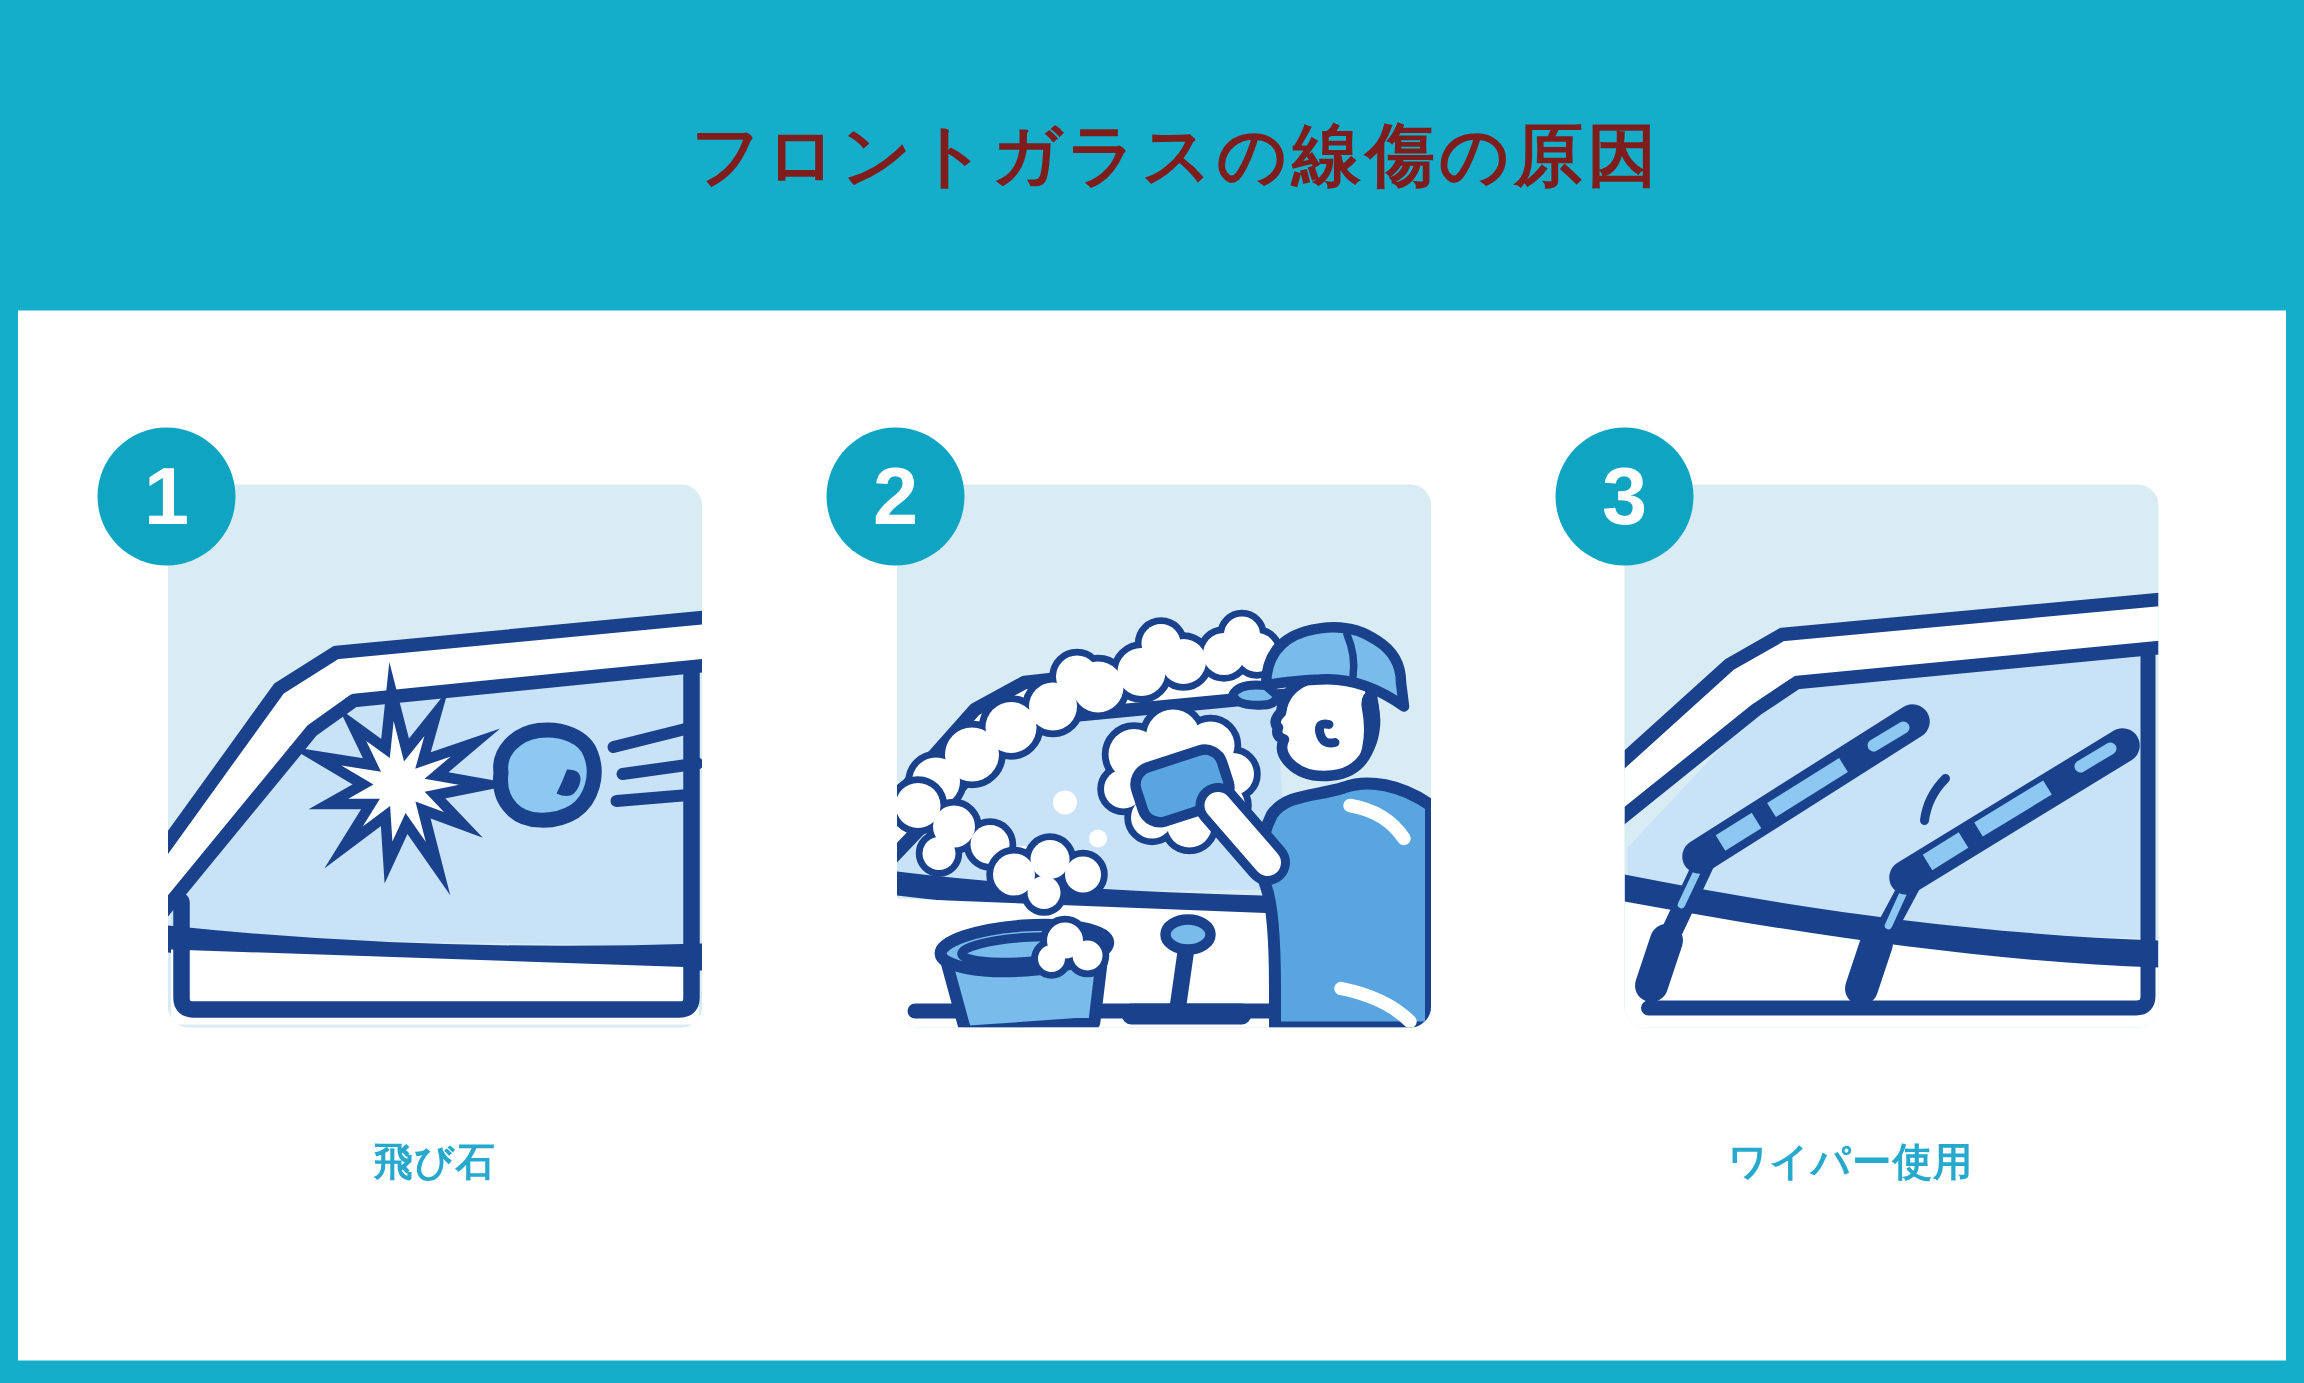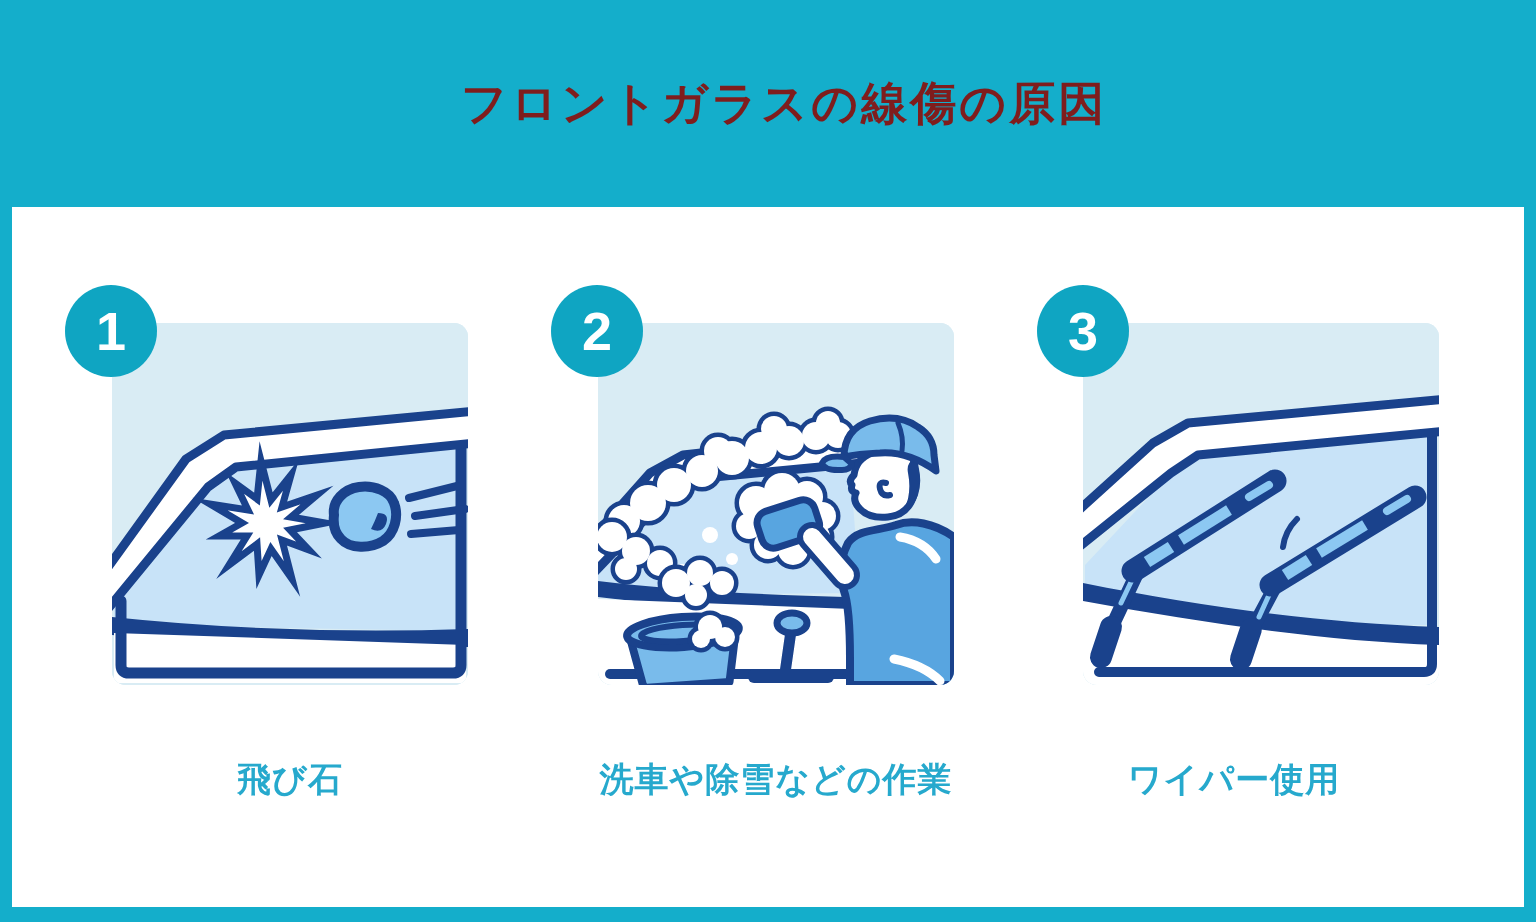--- a/index.html
+++ b/index.html
@@ -20,21 +20,21 @@
   .title{position:absolute;top:0;left:16px;width:100%;height:207px;display:flex;align-items:center;
          justify-content:center;color:#7f1d1d;font-size:46px;font-weight:bold;letter-spacing:3px;}
   .card{position:absolute;left:12px;top:207px;width:1512px;height:700px;background:var(--card);}
   .panel{position:absolute;top:116px;width:356px;height:362px;border-radius:14px;overflow:hidden;
          background:var(--panel);}
   .p1{left:100px}.p2{left:586px}.p3{left:1071px}
   .badge{position:absolute;top:78px;width:92px;height:92px;border-radius:50%;background:var(--badge);
          color:#fff;display:flex;align-items:center;justify-content:center;font-size:54px;
          font-weight:bold;z-index:5;}
   .b1{left:53px}.b2{left:539px}.b3{left:1025px}
-  .caption{position:absolute;top:550px;width:356px;text-align:center;font-size:34px;font-weight:bold;
+  .caption{position:absolute;top:550px;width:356px;text-align:center;font-size:26px;font-weight:bold;
            color:var(--caption);letter-spacing:1px;white-space:nowrap;}
   .c1{left:100px}.c2{left:586px}.c3{left:1044px}
   svg{display:block}
   .cs{fill:#fff;stroke:var(--navy);stroke-width:9;}
   .cf{fill:#fff;stroke:none;}
 </style>
 </head>
 <body>
 
 <div class="poster">
@@ -150,21 +150,20 @@
           <ellipse cx="85" cy="309" rx="56" ry="15" fill="#79BBEB" stroke="#1A428C" stroke-width="8"></ellipse>
           <ellipse cx="85" cy="310" rx="42" ry="8" fill="#79BBEB" stroke="#1A428C" stroke-width="6"></ellipse>
         </g>
         <use href="#cl5" class="cs"></use>
           <use href="#cl5" class="cf"></use>
         <path d="M 193 308 L 187 350" stroke="#1A428C" stroke-width="11" stroke-linecap="round"></path>
         <ellipse cx="194" cy="300" rx="15" ry="10" fill="#79BBEB" stroke="#1A428C" stroke-width="7"></ellipse>
         <rect x="150" y="346" width="86" height="14" rx="6" fill="#1A428C"></rect>
       </svg>
     </div>
-    <div class="caption c2">洗車や除雪などの作業</div>
 
     <div class="badge b3">
       <span>3</span>
     </div>
     <div class="panel p3">
       <svg width="356" height="362" viewBox="0 0 356 362">
         <rect width="356" height="362" fill="#D9ECF4"></rect>
         <path d="M 2 242 L 92 146 L 122 130 L 352 106 L 352 302 L 2 302 Z" fill="#C8E3F8"></path>
         <path d="M 0 272 L 356 316 L 356 362 L 0 362 Z" fill="#FFFFFF"></path>
         <path d="M 0 260 C 120 284 240 300 356 304 L 356 322 C 240 318 120 300 0 278 Z" fill="#1A428C"></path>

